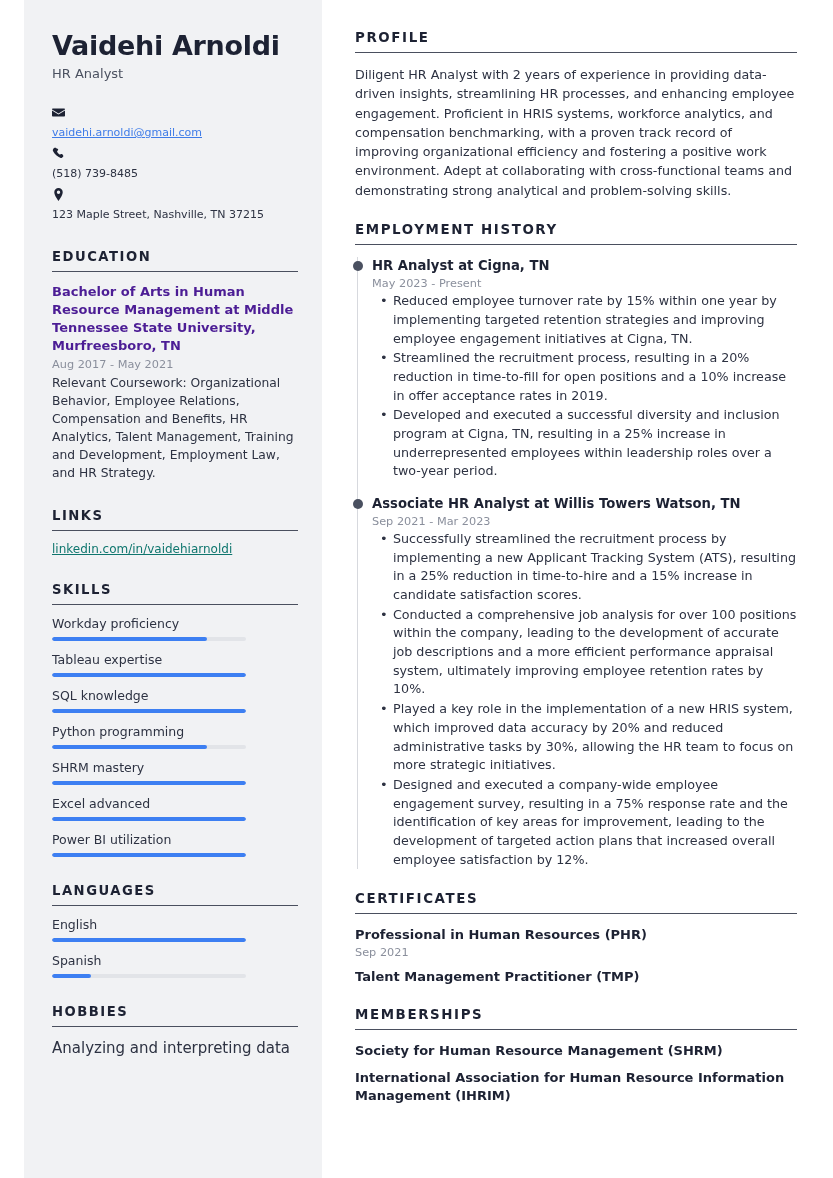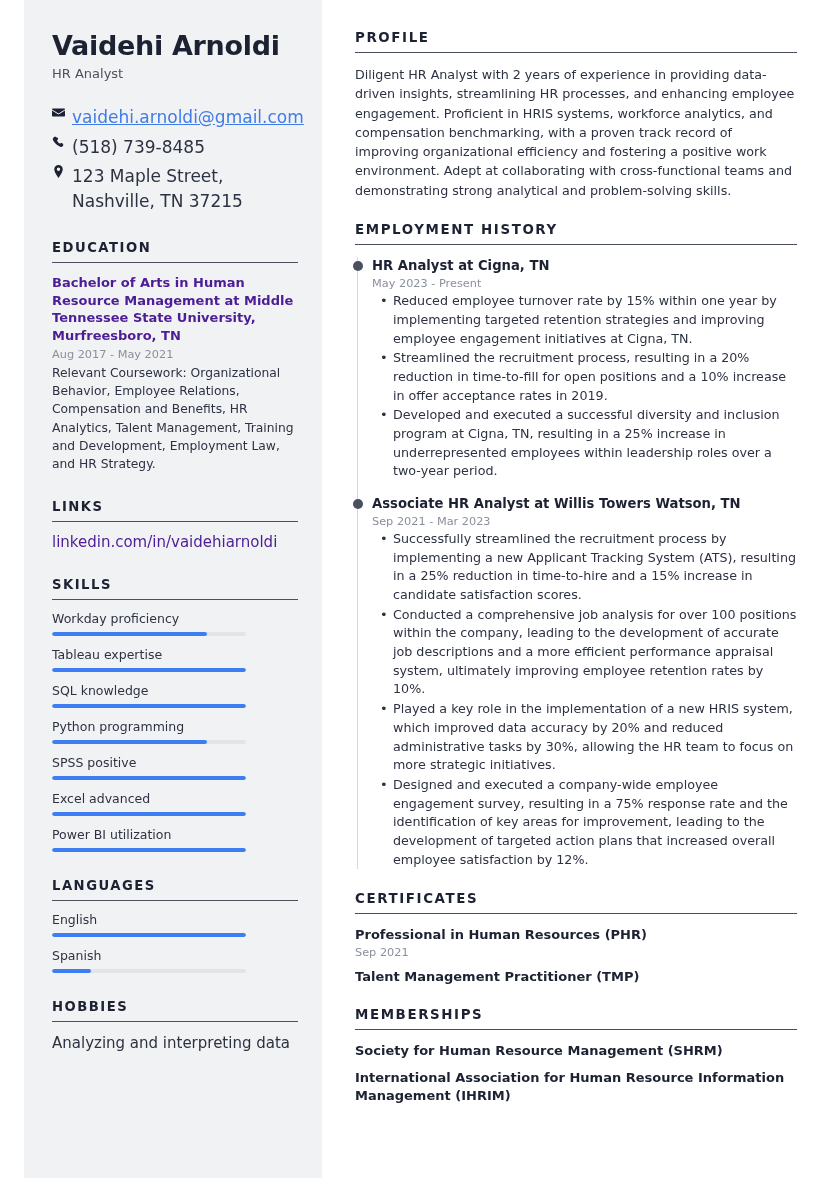--- a/index.html
+++ b/index.html
@@ -41,23 +41,24 @@
     color: #4b5160;
     margin-top: 5px;
     font-weight: 400;
   }
 
   .contact-list { margin-top: 24px; }
   .contact-row {
     display: flex;
     align-items: flex-start;
     margin-bottom: 5px;
-    font-size: 17px;
+    font-size: 11px;
     line-height: 1.45;
     color: #2d3242;
+    flex-direction: column;
   }
   .contact-icon {
     flex: 0 0 20px;
     width: 20px;
     padding-top: 1px;
     color: #1d2233;
     display: flex;
     justify-content: flex-start;
   }
   .contact-icon svg { display: block; }
@@ -95,22 +96,23 @@
     margin-top: 3px;
     margin-bottom: 3px;
   }
   .edu-desc {
     font-size: 12.3px;
     line-height: 1.47;
     color: #2d3242;
   }
 
   .links-item {
-    font-size: 15px;
-    color: #4c1d95;
+    font-size: 12px;
+    color: #0f766e;
+    text-decoration: underline;
   }
 
   .skill { margin-bottom: 11px; }
   .skill-label {
     font-size: 12.5px;
     color: #2d3242;
     margin-bottom: 6px;
   }
   .bar-track {
     height: 4px;
@@ -314,21 +316,21 @@
               <div class="bar-fill" style="width: 100%;"></div>
             </div>
           </div>
           <div class="skill">
             <div class="skill-label">Python programming</div>
             <div class="bar-track">
               <div class="bar-fill" style="width: 80%;"></div>
             </div>
           </div>
           <div class="skill">
-            <div class="skill-label">SPSS positive</div>
+            <div class="skill-label">SHRM mastery</div>
             <div class="bar-track">
               <div class="bar-fill" style="width: 100%;"></div>
             </div>
           </div>
           <div class="skill">
             <div class="skill-label">Excel advanced</div>
             <div class="bar-track">
               <div class="bar-fill" style="width: 100%;"></div>
             </div>
           </div>

